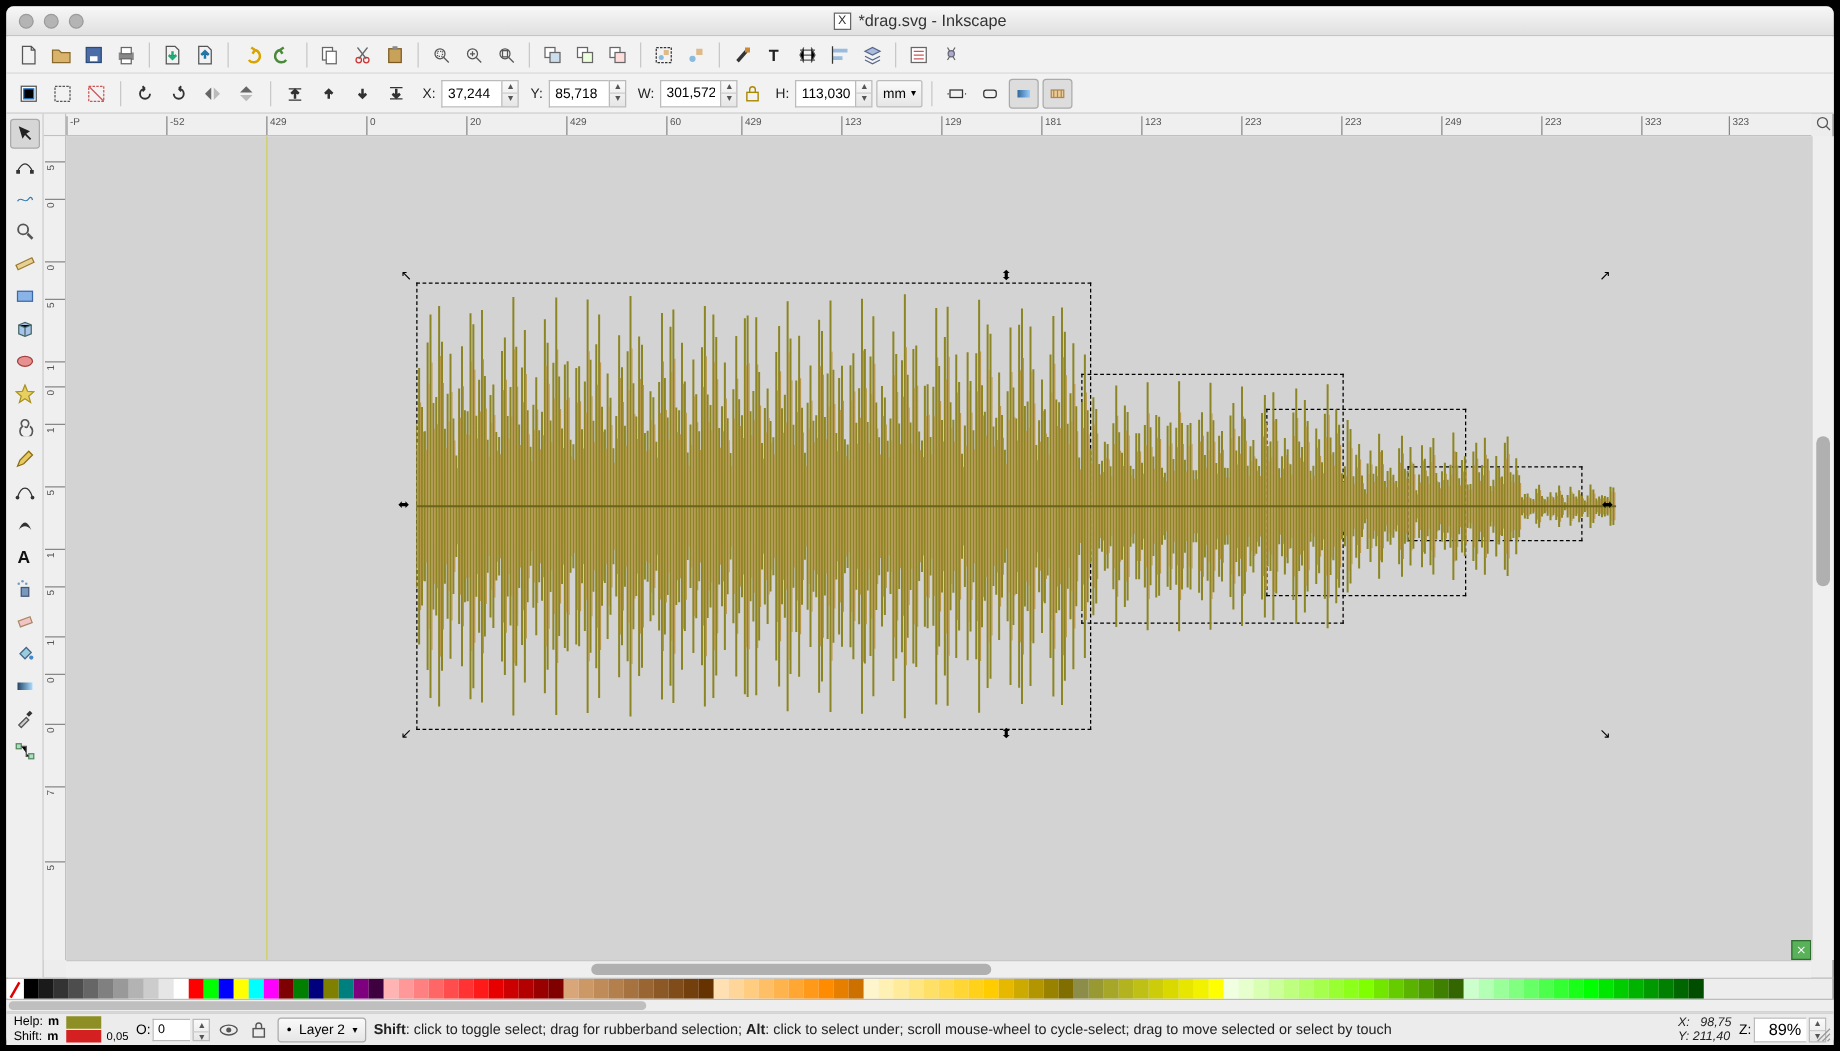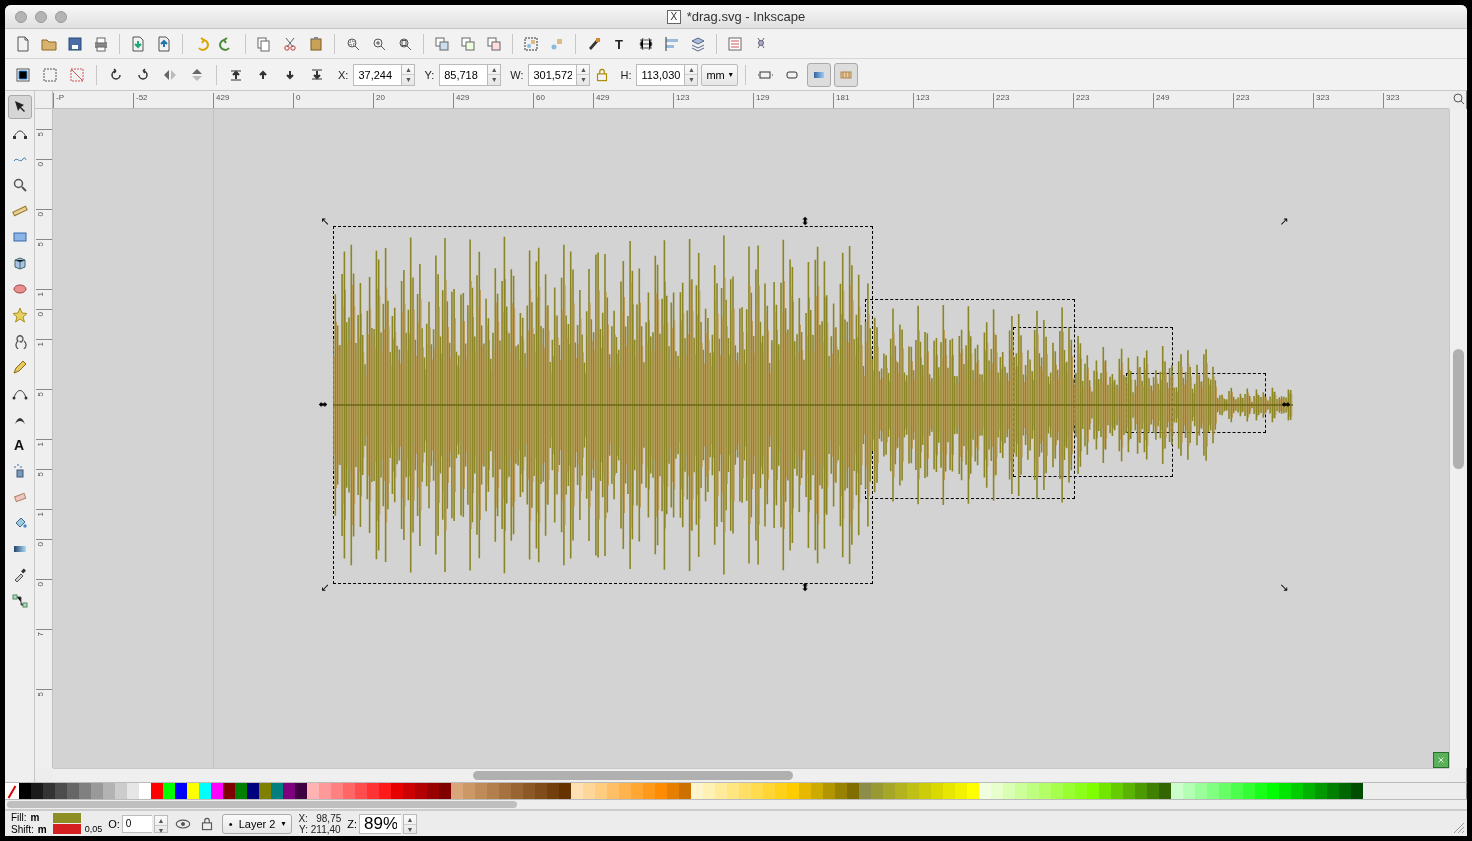--- a/index.html
+++ b/index.html
@@ -56,23 +56,23 @@
 .palette-scroll .thumb { position: absolute; top: 1px; bottom: 1px; left: 2px; width: 510px; background: #bfbfbf; border-radius: 4px; }
 .statusbar { height: 26px; display: flex; align-items: center; font-size: 11px; background: #ececec; border-top: 1px solid #ccc; padding: 0 6px; gap: 6px; }
 .fillstroke { display: flex; flex-direction: column; font-size: 10px; line-height: 11px; gap: 1px; }
 .fillstroke .row { display: flex; align-items: center; gap: 4px; }
 .fillstroke .sw2 { width: 28px; height: 10px; }
 .opacity-ctl { display: flex; align-items: center; gap: 2px; }
 .opacity-ctl input { width: 30px; height: 18px; border: 1px solid #bbb; font-size: 10px; padding: 0 3px; border-right: none; }
 .layer-sel { height: 20px; border: 1px solid #aaa; background: linear-gradient(#fafafa,#e6e6e6); padding: 0 6px; display: flex; align-items: center; gap: 6px; border-radius: 3px; font-size: 11px; }
 .hint { flex: 1; font-size: 11.5px; color: #222; white-space: nowrap; overflow: hidden; }
 .hint b { font-weight: bold; }
-.coords { font-size: 10px; line-height: 11px; text-align: center; color: #222; }
+.coords { font-size: 10px; line-height: 11px; text-align: left; color: #222; font-style: italic; }
 .zoom-ctl { display: flex; align-items: center; gap: 2px; }
-.zoom-ctl input { width: 42px; height: 20px; border: 1px solid #bbb; font-size: 17px; padding: 0 4px; text-align: right; border-right: none; }
+.zoom-ctl input { width: 42px; height: 20px; border: 1px solid #bbb; font-size: 13px; padding: 0 4px; text-align: right; border-right: none; }
 .mini-icon { width: 18px; height: 18px; display: flex; align-items: center; justify-content: center; }
 .resize-grip { position: absolute; bottom: 2px; right: 2px; width: 14px; height: 14px; }
 .resize-grip svg { width: 14px; height: 14px; }
 .snap-indicator { position: absolute; right: 0; top: 0; width: 16px; height: 16px; background: #59b159; border: 1px solid #2d6d2d; display: flex; align-items: center; justify-content: center; }
 .corner-box { position: absolute; left: 0; top: 0; width: 18px; height: 18px; background: #efefef; border-right: 1px solid #c0c0c0; border-bottom: 1px solid #c0c0c0; }
 .rs-zoom { position: absolute; right: 1px; top: 1px; width: 14px; height: 14px; }
 </style>
 </head>
 <body>
 
@@ -719,21 +719,21 @@
       <div class="sw" style="background: rgb(0, 102, 0);"></div>
       <div class="sw" style="background: rgb(0, 77, 0);"></div>
     </div>
   <div class="palette-scroll">
       <div class="thumb"></div>
     </div>
 
   <div class="statusbar">
     <div class="fillstroke">
       <div class="row">
-          <span>Fill:</span>
+          <span>Help:</span>
           <span style="font-weight:bold;">m</span>
         </div>
       <div class="row">
           <span>Shift:</span>
           <span style="font-weight:bold;">m</span>
         </div>
     </div>
     <div class="fillstroke">
       <div class="row">
           <span class="sw2" id="fillsw" style="background: rgb(141, 142, 36);"></span>
@@ -757,20 +757,23 @@
           <circle cx="8" cy="8" r="1.8" fill="#555"></circle>
         </svg>
       </div>
     <div class="mini-icon">
         <svg viewBox="0 0 16 16">
           <rect x="4" y="7" width="8" height="6" fill="none" stroke="#555"></rect>
           <path d="M6 7V5a2 2 0 0 1 4 0v2" fill="none" stroke="#555"></path>
         </svg>
       </div>
     <div class="layer-sel">•<span>Layer 2</span><span style="font-size:8px;">▾</span></div>
+    <div class="hint">
+      <b>Shift</b><span>: click to toggle select; drag for rubberband selection; </span><b>Alt</b><span>: click to select under; scroll mouse-wheel to cycle-select; drag to move selected or select by touch</span>
+    </div>
     <div class="coords">
       <div><span>X:</span> &nbsp; <span>98,75</span></div>
       <div><span>Y:</span> <span>211,40</span></div>
     </div>
     <div class="zoom-ctl">
       <span>Z:</span>
       <input value="89%" style="">
       <div class="spin-arrows" style="height:20px;">
           <div>▲</div>
           <div>▼</div>

